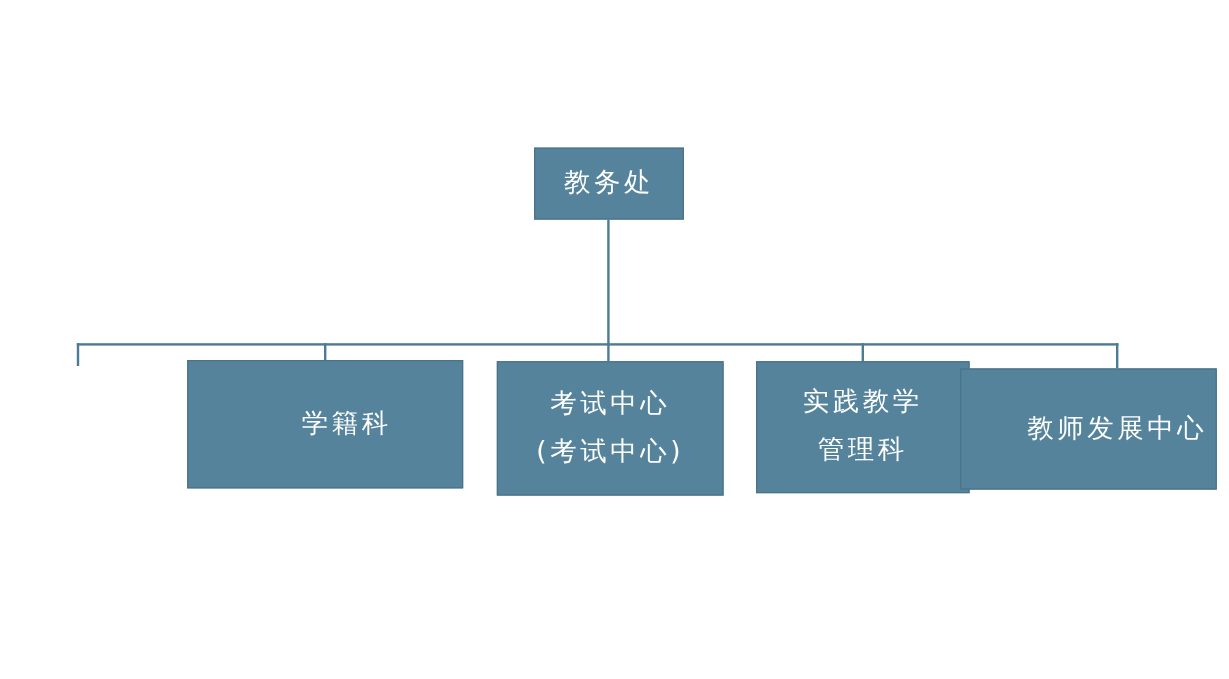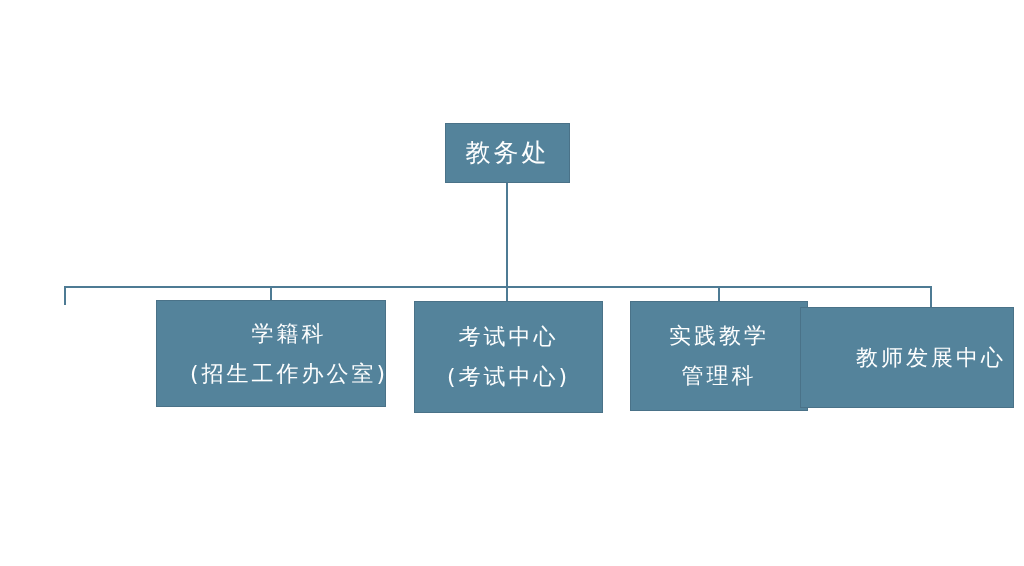--- a/index.html
+++ b/index.html
@@ -24,21 +24,21 @@
     align-items: center;
     justify-content: center;
     text-align: center;
   }
   .node .line {
     line-height: 40px;
     letter-spacing: 3px;
     white-space: nowrap;
   }
   .node .line:empty { display: none; }
-  .node.root { font-size: 25px; }
+  .node.root { font-size: 22px; }
   .node.root .line { line-height: 24px; }
   .node.child { font-size: 22px; }
   .connector {
     position: absolute;
     background: #4E7B94;
   }
   .connector.v { width: 2px; }
   .connector.h { height: 2px; }
 </style>
 </head>
@@ -54,21 +54,20 @@
   <div class="connector h" style="left:64px; top:286px; width:868px;"></div>
   <div class="connector v" style="left:64px;  top:286px; height:19px;"></div>
   <div class="connector v" style="left:270px; top:286px; height:14px;"></div>
   <div class="connector v" style="left:506px; top:286px; height:15px;"></div>
   <div class="connector v" style="left:718px; top:286px; height:15px;"></div>
   <div class="connector v" style="left:930px; top:286px; height:21px;"></div>
 
 
   <div class="node child" style="left:156px; top:300px; width:230px; height:107px;padding-left:36px;">
     <div class="line">学籍科</div>
-    <div class="line">(招生工作办公室)</div>
   </div>
 
   <div class="node child" style="left:414px; top:301px; width:189px; height:112px;">
     <div class="line">考试中心</div>
     <div class="line">(考试中心)</div>
   </div>
 
   <div class="node child" style="left:630px; top:301px; width:178px; height:110px;">
     <div class="line">实践教学</div>
     <div class="line">管理科</div>

